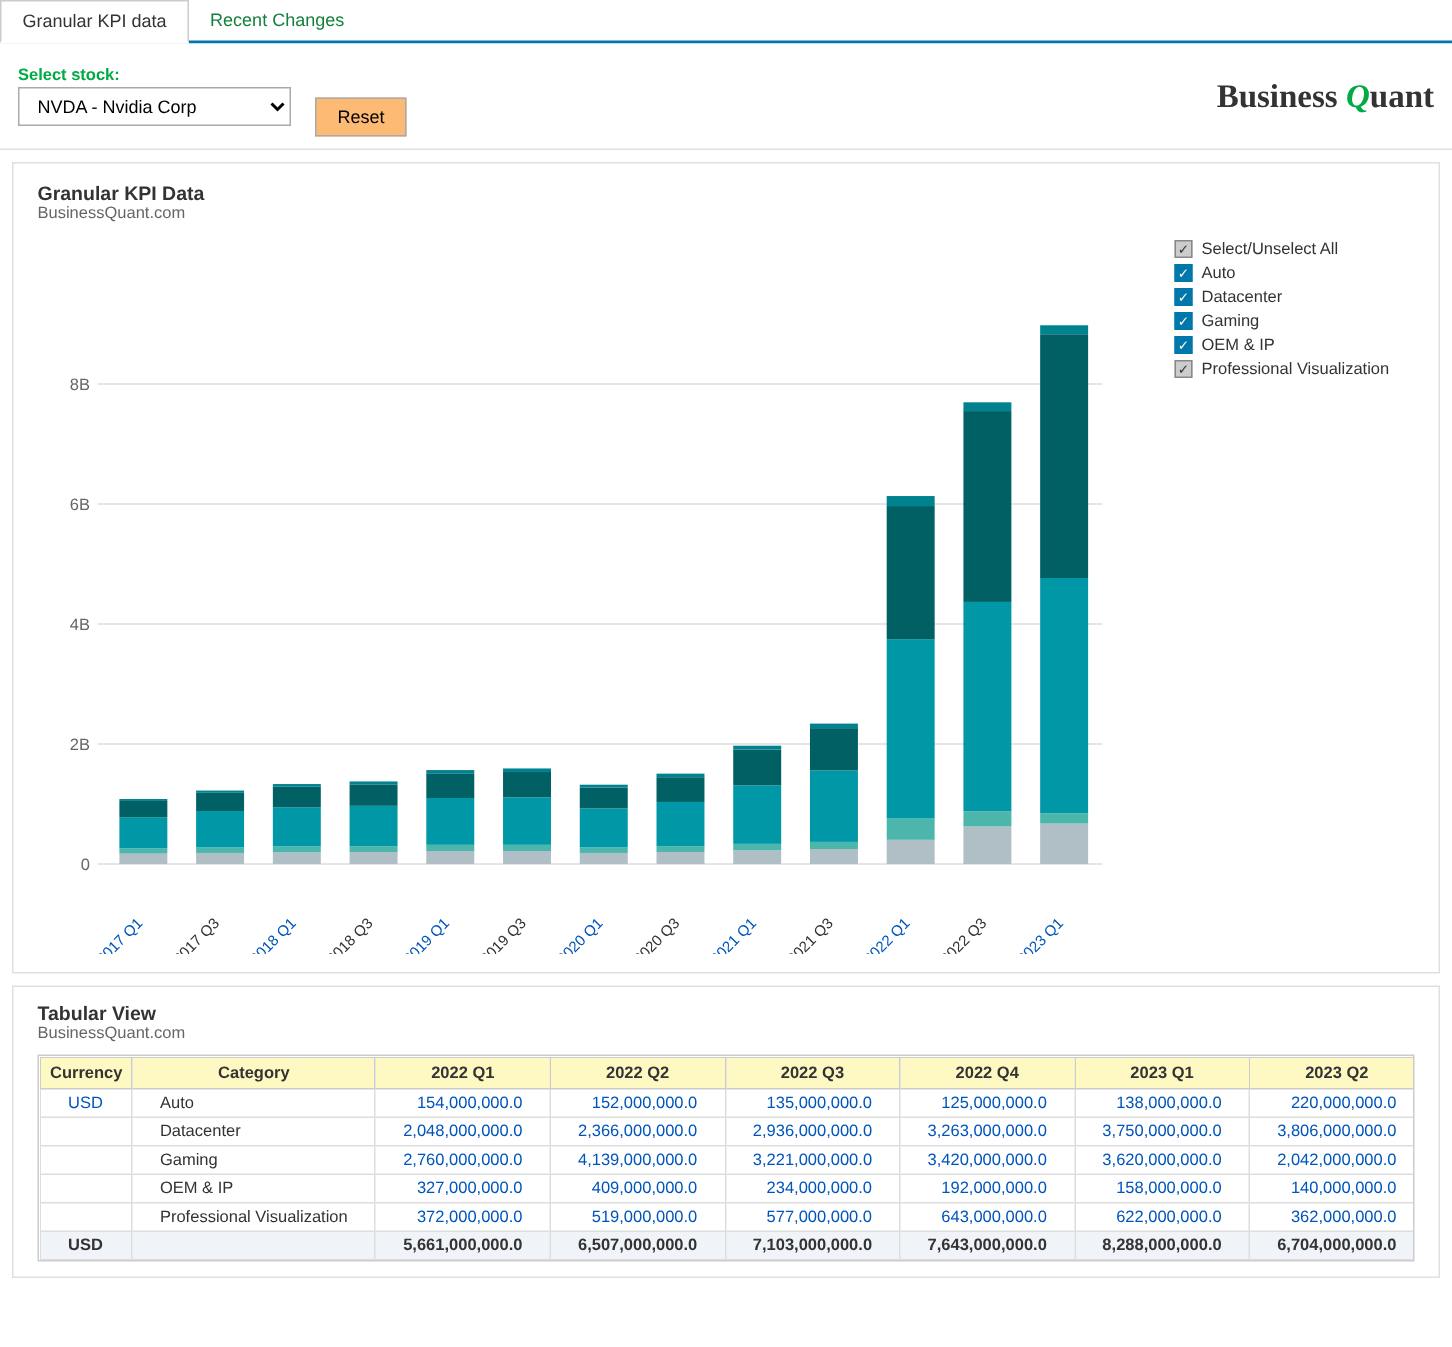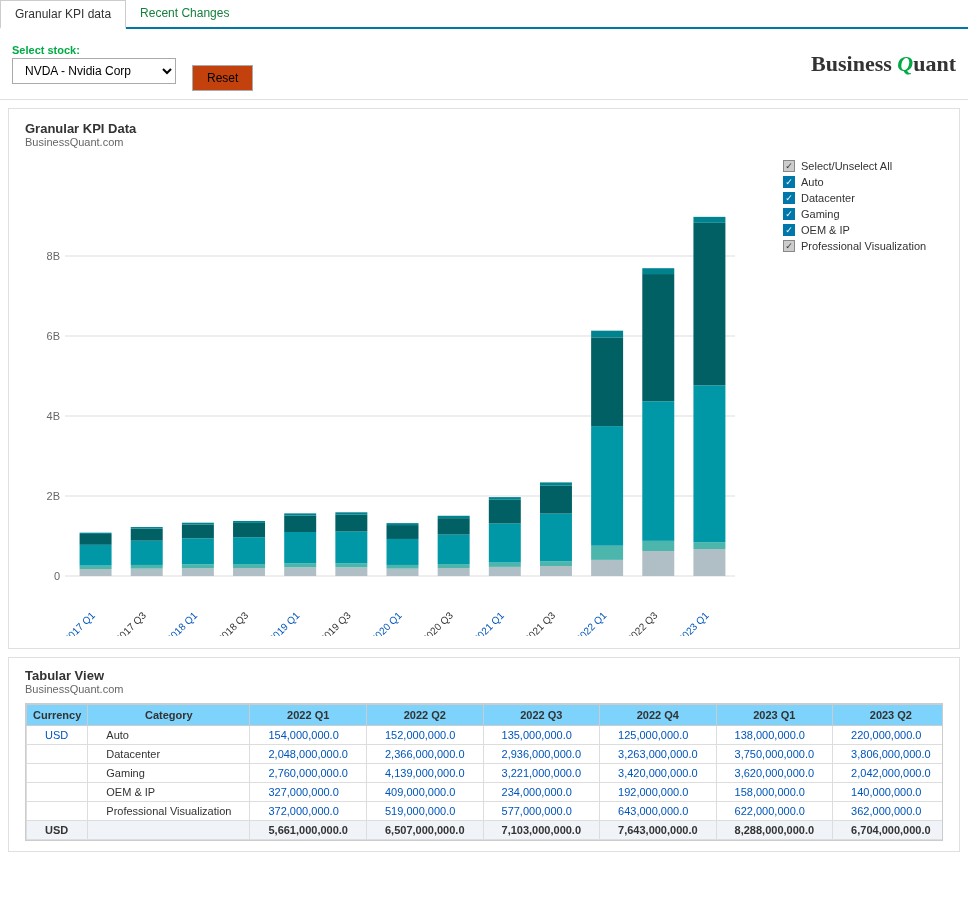--- a/index.html
+++ b/index.html
@@ -7,22 +7,22 @@
 
     
     .tabs { display: flex; border-bottom: 2px solid #0077aa; background: #fff; }
     .tab { padding: 6px 14px; cursor: pointer; font-size: 12px; color: #15803d; }
     .tab.active { background: #fff; color: #333; border: 1px solid #ccc; border-bottom: 2px solid #fff; margin-bottom: -2px; }
 
     
     .controls-bar { display: flex; align-items: center; padding: 8px 12px; gap: 16px; background: #fff; border-bottom: 1px solid #e0e0e0; }
     .control-group { display: flex; flex-direction: column; gap: 2px; justify-content: space-between; }
     .control-label { color: #00aa44; font-size: 11px; font-weight: bold; }
-    select.dropdown { border: 1px solid #aaa; padding: 4px 8px; font-size: 12px; width: 164px; cursor: pointer; background: #fff; }
-    .reset-btn { padding: 5px 14px; border: 1px solid #aaa; background: #c2410c; cursor: pointer; font-size: 12px; margin-top: 28px; }
+    select.dropdown { border: 1px solid #aaa; padding: 4px 8px; font-size: 12px; width: 182px; cursor: pointer; background: #fff; }
+    .reset-btn { padding: 5px 14px; border: 1px solid #aaa; background: #fdba74; cursor: pointer; font-size: 12px; margin-top: 28px; }
     .logo { margin-left: auto; font-size: 22px; font-weight: bold; color: #333; font-family: Georgia, serif; }
     .logo span { color: #00aa44; }
 
     
     .chart-section { padding: 12px 16px; border: 1px solid #e0e0e0; margin: 8px; }
     .section-title { font-size: 13px; font-weight: bold; }
     .section-subtitle { font-size: 11px; color: #666; margin-bottom: 8px; }
 
     .chart-area { display: flex; gap: 8px; }
     .chart-wrapper { flex: 1; position: relative; }
@@ -32,25 +32,25 @@
     .legend-checkbox.checked { background: #0077aa; color: #fff; border-color: #0077aa; }
     .legend-checkbox.partial { background: #ccc; border-color: #888; }
 
     
     .chart-svg { display: block; }
 
     
     .table-section { padding: 10px 16px; border: 1px solid #e0e0e0; margin: 8px; }
     .table-wrapper { overflow: auto; max-height: 220px; margin-top: 8px; border: 1px solid #ccc; }
     table { border-collapse: collapse; width: 100%; font-size: 11px; }
-    thead th { background: #7dd3fc; border: 1px solid #ccc; padding: 4px 6px; text-align: center; font-weight: bold; position: sticky; top: 0; z-index: 2; white-space: nowrap; }
+    thead th { background: #fef9c3; border: 1px solid #ccc; padding: 4px 6px; text-align: center; font-weight: bold; position: sticky; top: 0; z-index: 2; white-space: nowrap; }
     tbody td { border: 1px solid #ddd; padding: 3px 18px; white-space: nowrap; }
     .currency-cell { color: #0055bb; font-weight: normal; }
     .category-cell { color: #333; }
-    .value-cell { text-align: left; color: #0055bb; }
+    .value-cell { text-align: right; color: #0055bb; }
     .total-row { background: #f0f4f8; font-weight: bold; }
     .total-row td { color: #333; }
 
     .col-currency { width: 60px; }
     .col-category { width: 130px; }
     .col-value { width: 130px; }
   </style>
 </head>
 <body>
 

